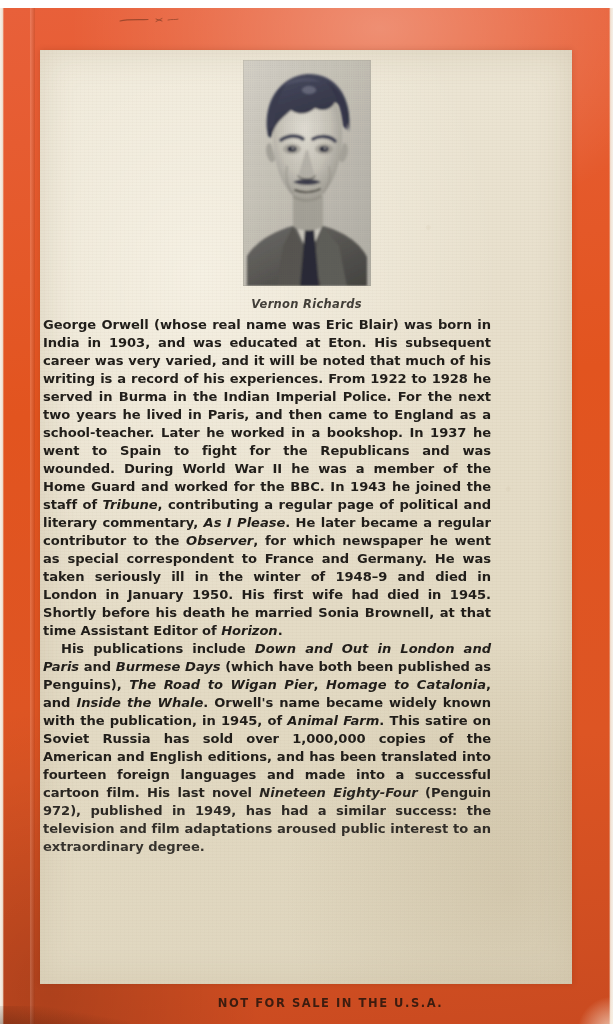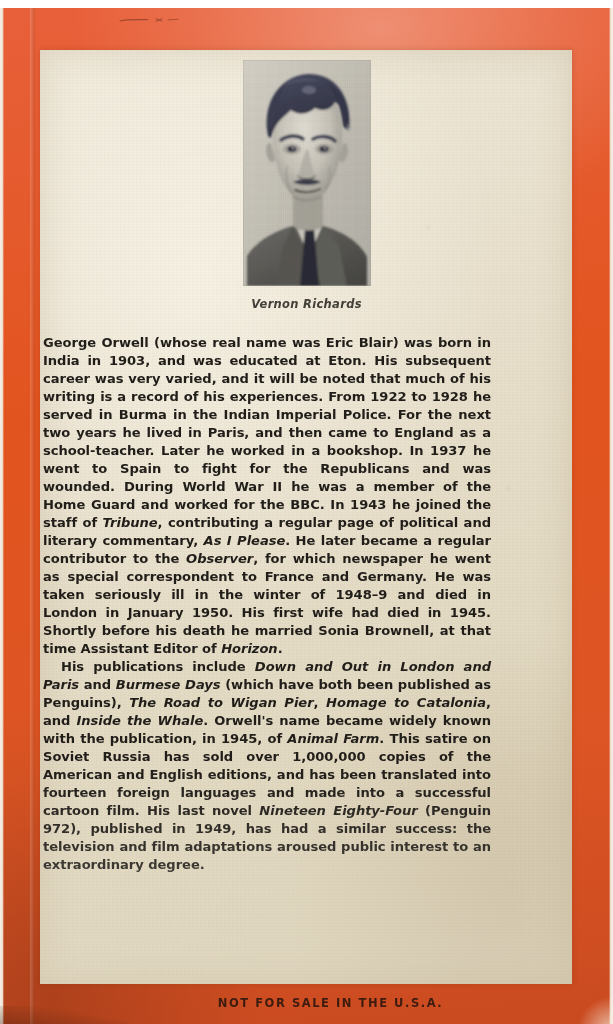--- a/index.html
+++ b/index.html
@@ -126,21 +126,21 @@
     font-weight: 700;
     letter-spacing: 0.3px;
     color: #2b2823;
     opacity: 0.88;
   }
 
   
   #bio {
     position: absolute;
     left: 43px;
-    top: 326px;
+    top: 308px;
     width: 448px;
     z-index: 7;
     color: #211e1a;
     font-family: "DejaVu Sans", sans-serif;
     font-size: 13.1px;
     line-height: 18.0px;
     text-align: justify;
     font-weight: 600;
     letter-spacing: -0.05px;
     text-rendering: optimizeLegibility;

